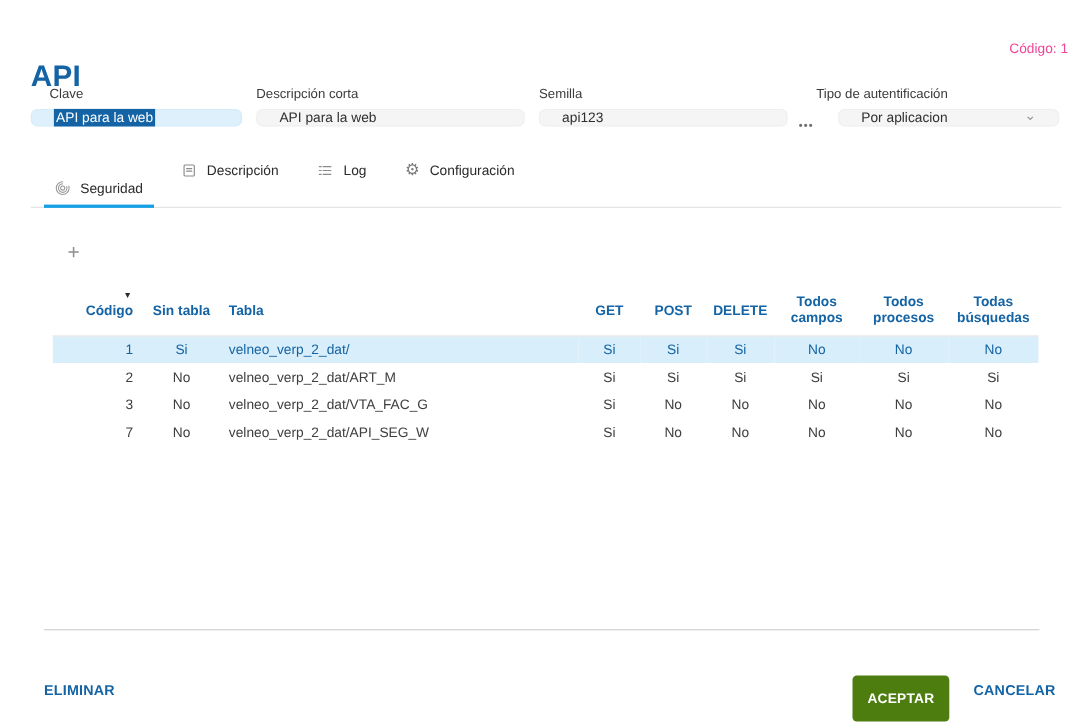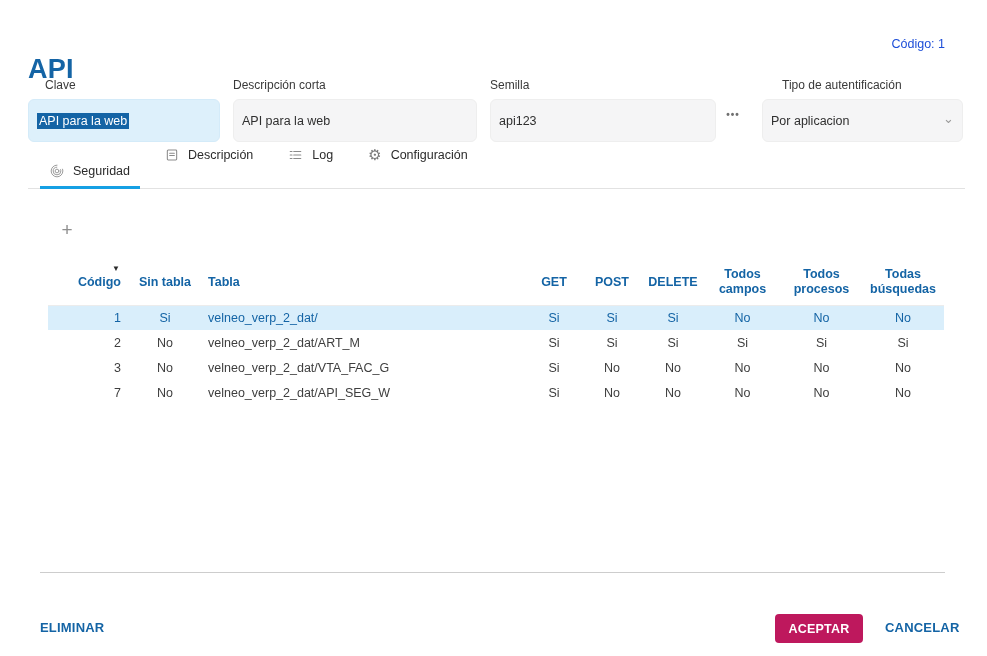--- a/index.html
+++ b/index.html
@@ -5,27 +5,27 @@
   * { margin:0; padding:0; box-sizing:border-box; }
   html,body { width:987px; height:656px; }
   body {
     position:relative; background:#ffffff; overflow:hidden;
     font-family:"Liberation Sans","DejaVu Sans",sans-serif; color:#333;
   }
   .abs { position:absolute; }
 
   
   .page-title { left:28px; top:24px; font-size:27px; font-weight:600; color:#1464a5; letter-spacing:.2px;margin-top:30px; }
-  .code-badge { right:42px; top:37px; font-size:12.5px; color:#1d4ed8; }
+  .code-badge { right:16px; top:37px; font-size:12.5px; color:#ec4899; }
 
   
   .field-label { top:78px; font-size:12px; color:#3a3a3a; }
   .field-box {
-    top:99px; height:43px; border-radius:6px; background:#f5f5f6; border:1px solid #eeeeee;
-    display:flex; align-items:center; padding:0 8px; font-size:12.5px; color:#2f2f2f;
+    top:99px; height:16px; border-radius:6px; background:#f5f5f6; border:1px solid #eeeeee;
+    display:flex; align-items:center; padding:0 20px; font-size:12.5px; color:#2f2f2f;
   }
   .field-box.blue { background:#ddf0fb; border-color:#d4ebf9; }
   .sel-text { background:#1464a5; color:#fff; padding:1px 2px; }
   .more-btn { left:722px; top:107px; width:22px; height:16px; color:#6f6f6f;
     font-size:10px; letter-spacing:1px; font-weight:700; text-align:center; cursor:pointer; line-height:16px; }
   .select-box { justify-content:space-between; cursor:pointer; }
   .chev { color:#9a9a9a; font-size:13px; line-height:10px; margin-top:-4px; }
 
   
   .tabbar { left:0; top:156px; width:987px; height:33px; }
@@ -51,35 +51,35 @@
   .c0 { text-align:right; padding-right:9px; }
   .c1 { text-align:center; }
   .c2 { text-align:left; padding-left:8px; }
   .c3,.c4,.c5,.c6,.c7,.c8 { text-align:center; }
   .sort-ind { position:absolute; top:4px; right:10px; font-size:8px; color:#2b2b2b; }
 
   
   .divider { left:40px; top:572px; width:905px; height:1px; background:#cdcdcd; }
   .link-btn { font-size:13px; font-weight:700; color:#1464a5; cursor:pointer; letter-spacing:.2px; }
   .delete-btn { left:40px; top:620px;text-align:center; }
-  .accept-btn { left:775px; top:614px; width:88px; height:29px; background:#be185d; color:#ffffff;
+  .accept-btn { left:775px; top:614px; width:88px; height:42px; background:#4d7c0f; color:#ffffff;
     border:none; border-radius:4px; font-size:12.5px; font-weight:700;
     font-family:"Liberation Sans",sans-serif; cursor:pointer; letter-spacing:.2px; }
   .cancel-btn { left:885px; top:620px; }
 </style>
 </head>
 <body>
 
 <div class="abs page-title">API</div>
 <div class="abs code-badge">Código: 1</div>
 
 <div class="abs field-label" style="left:45px">Clave</div>
 <div class="abs field-label" style="left:233px">Descripción corta</div>
 <div class="abs field-label" style="left:490px">Semilla</div>
-<div class="abs field-label" style="left:782px">Tipo de autentificación</div>
+<div class="abs field-label" style="left:742px">Tipo de autentificación</div>
 
 <div class="abs field-box blue" style="left:28px;width:192px">
   <span class="sel-text">API para la web</span>
 </div>
 <div class="abs field-box" style="left:233px;width:244px">
   <span>API para la web</span>
 </div>
 <div class="abs field-box" style="left:490px;width:226px">
   <span>api123</span>
 </div>

